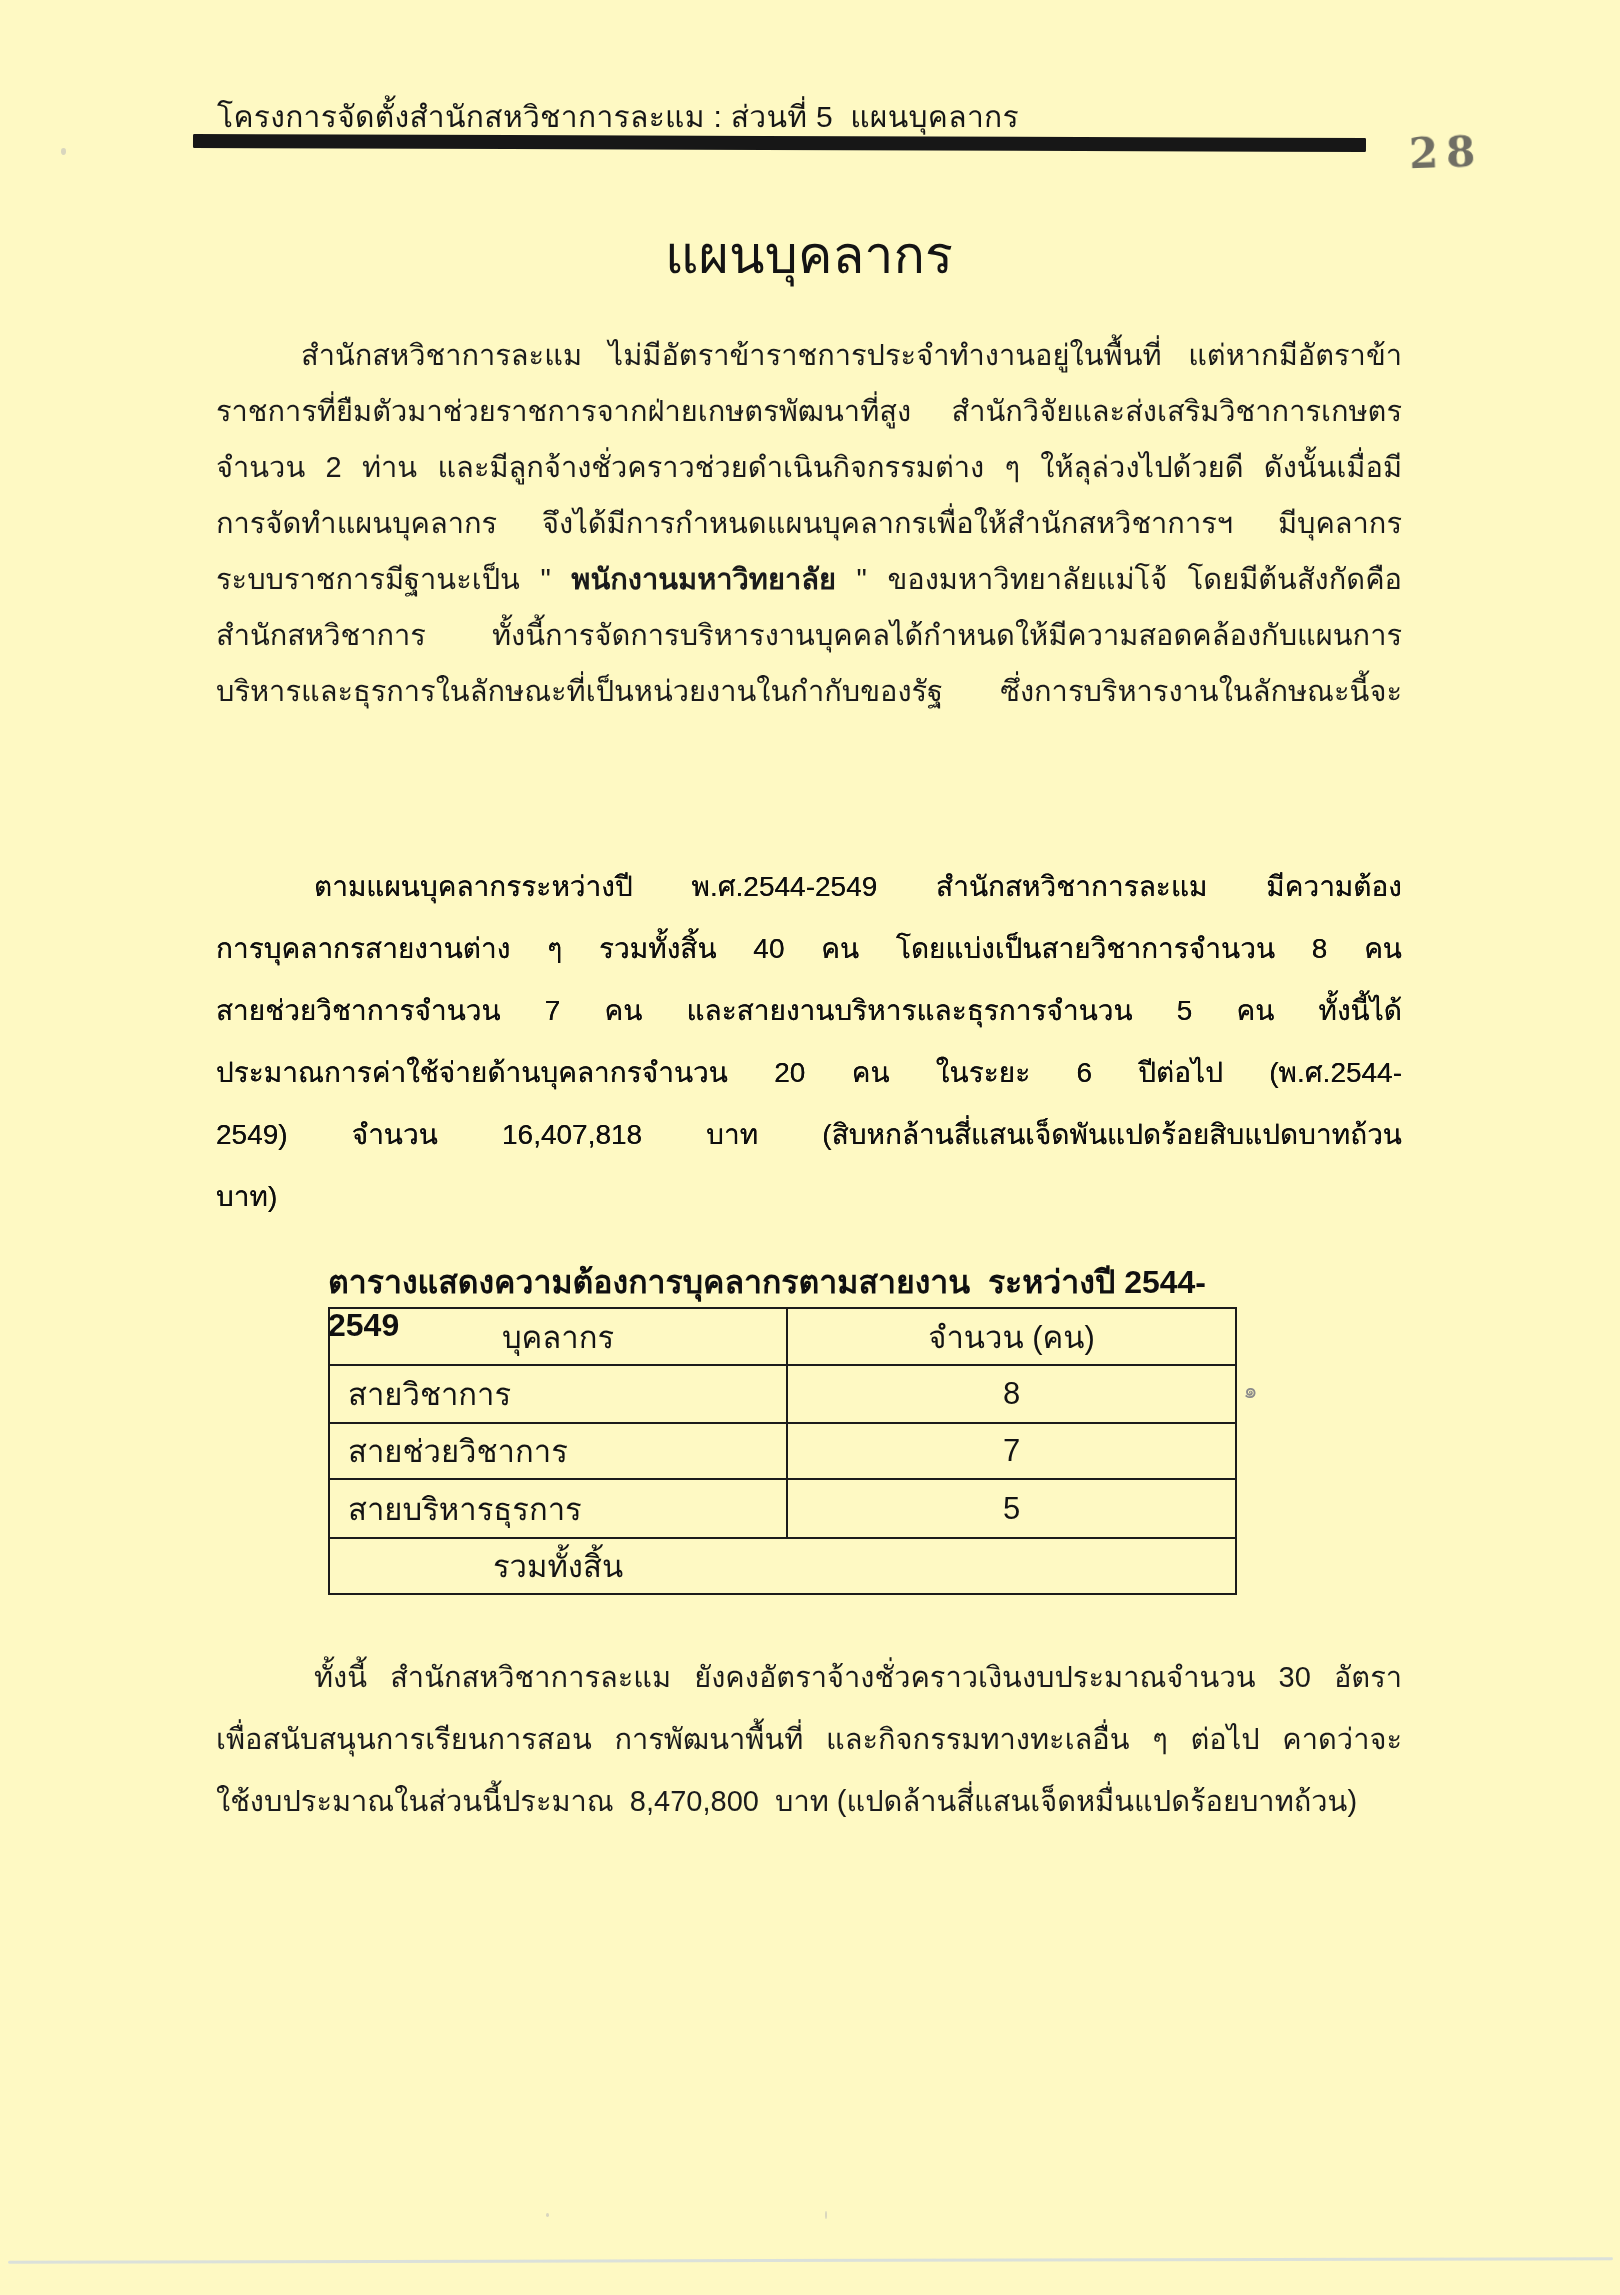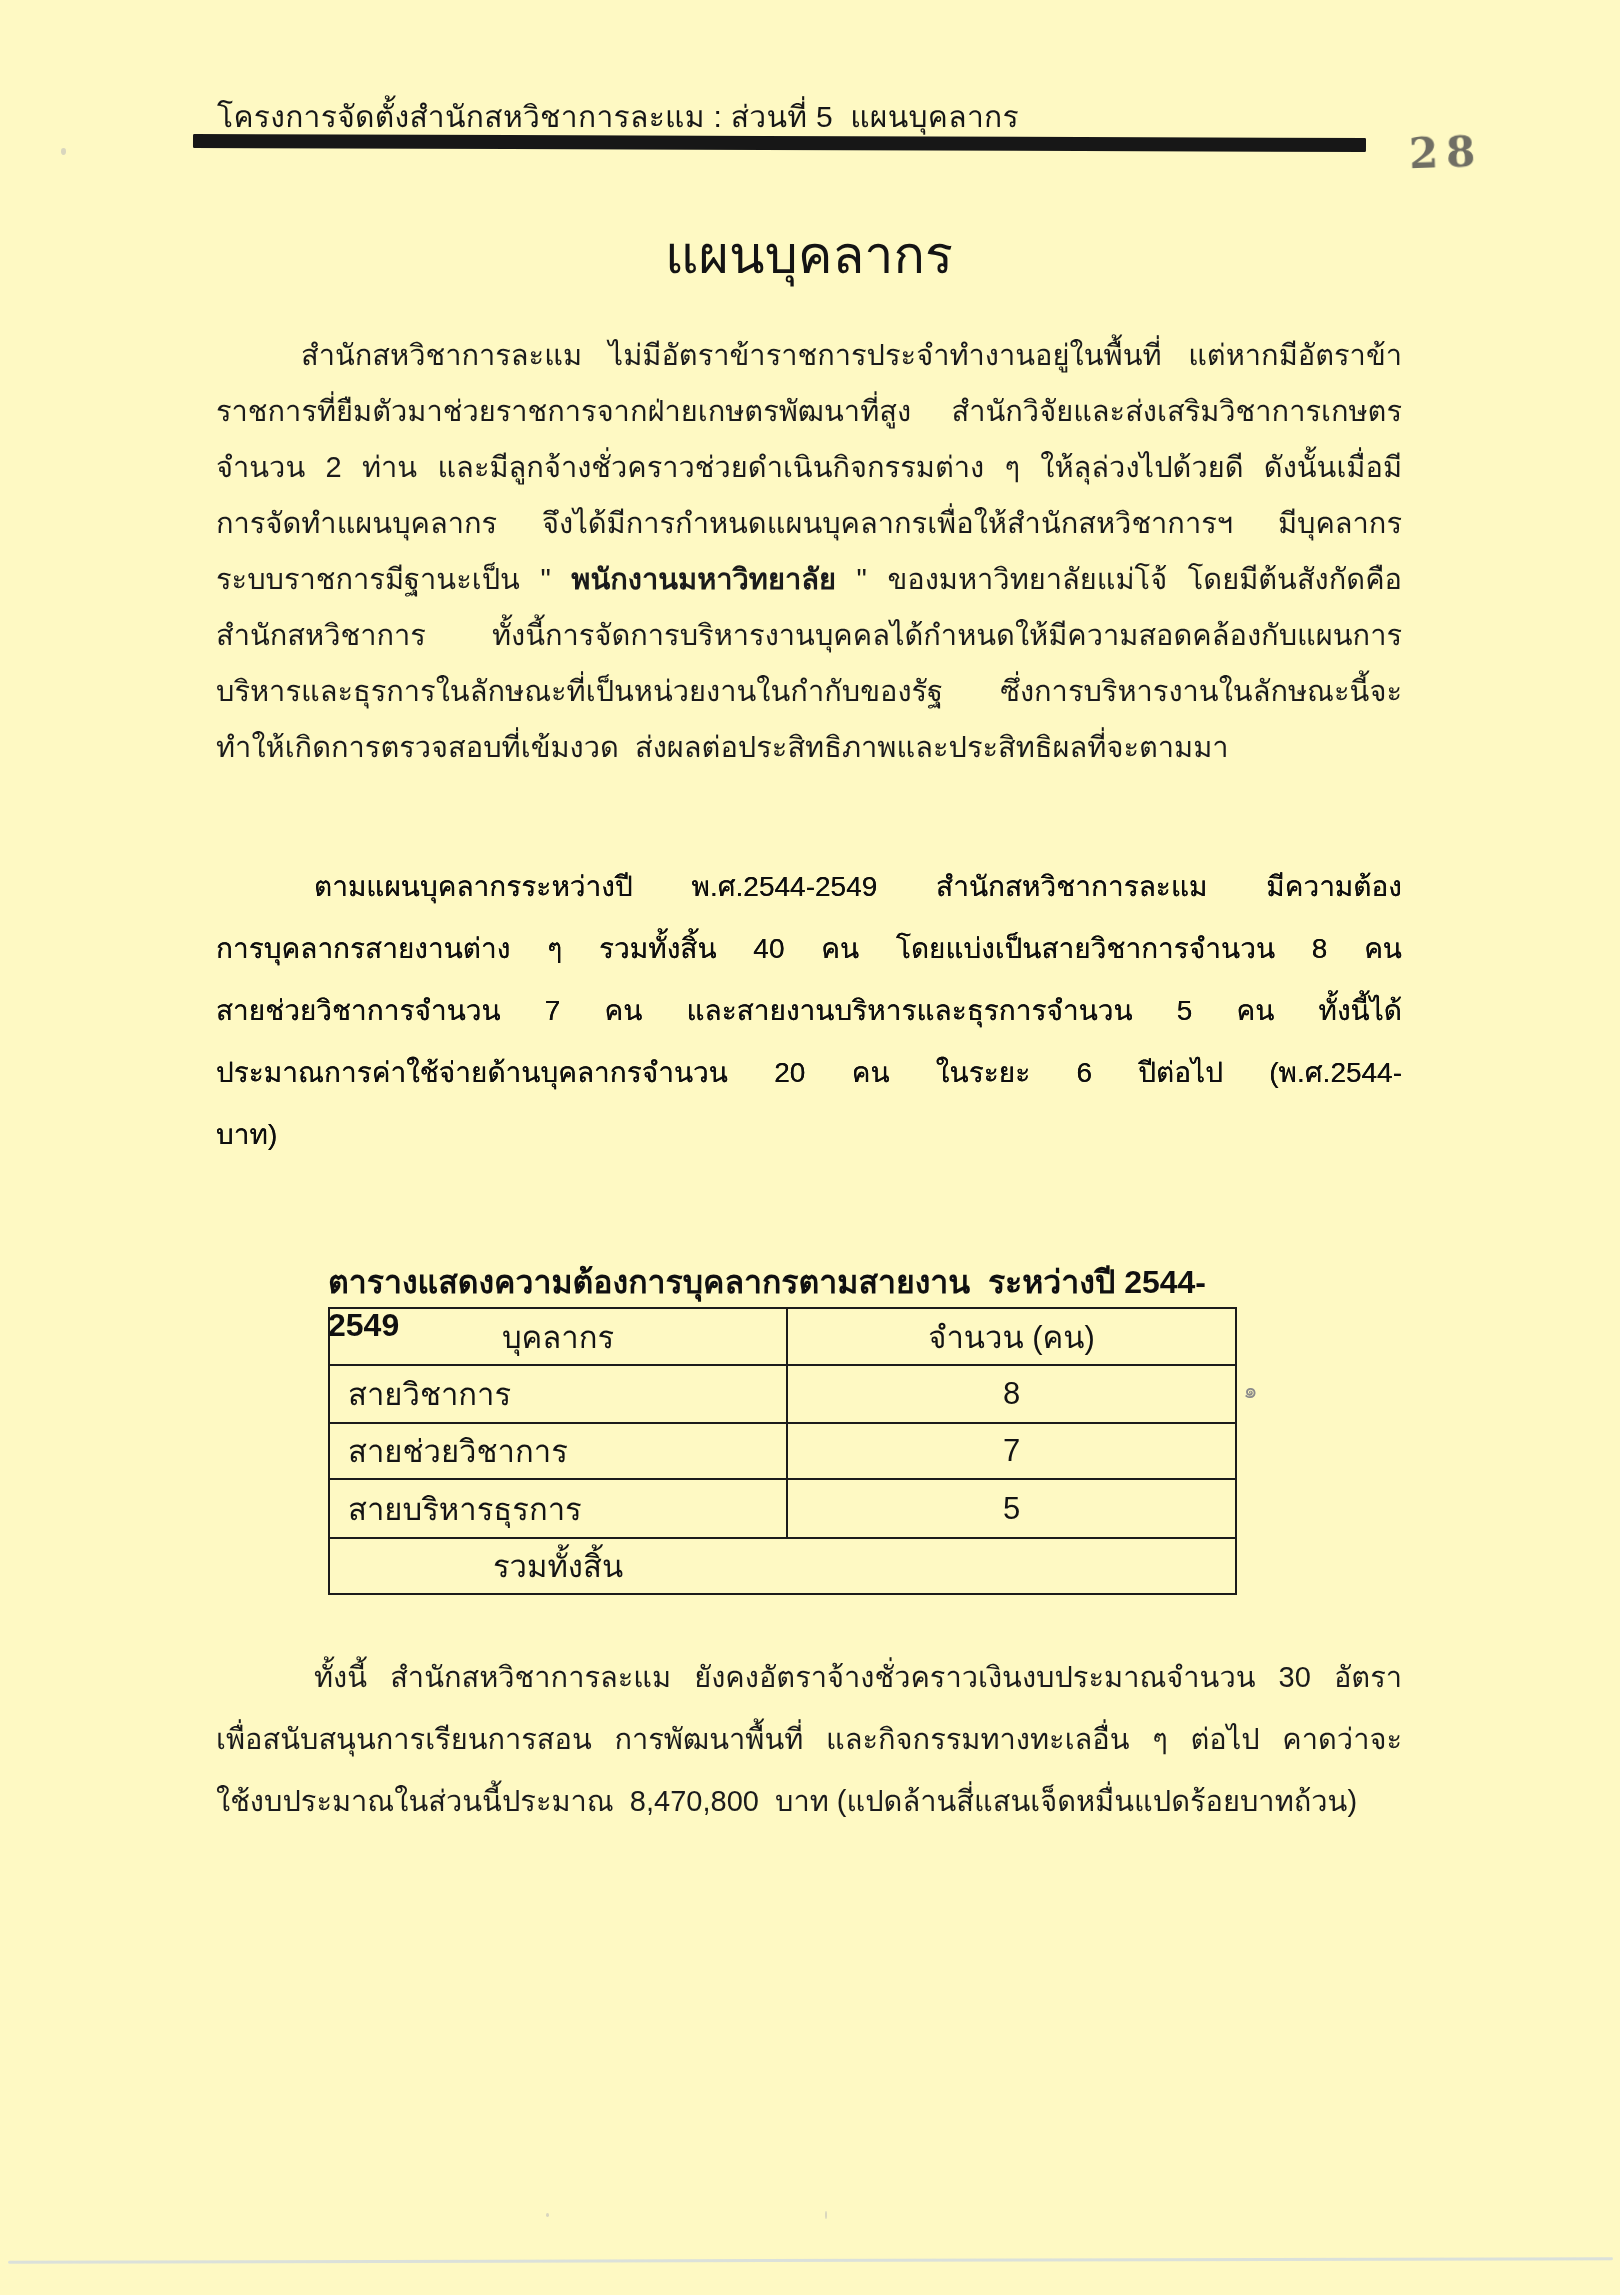--- a/index.html
+++ b/index.html
@@ -109,28 +109,28 @@
   <div class="doc-title">แผนบุคลากร</div>
 
   <div class="para para-1">
     <div class="line first-1">สำนักสหวิชาการละแม  ไม่มีอัตราข้าราชการประจำทำงานอยู่ในพื้นที่  แต่หากมีอัตราข้า</div>
     <div class="line">ราชการที่ยืมตัวมาช่วยราชการจากฝ่ายเกษตรพัฒนาที่สูง  สำนักวิจัยและส่งเสริมวิชาการเกษตร</div>
     <div class="line">จำนวน 2 ท่าน และมีลูกจ้างชั่วคราวช่วยดำเนินกิจกรรมต่าง ๆ ให้ลุล่วงไปด้วยดี  ดังนั้นเมื่อมี</div>
     <div class="line">การจัดทำแผนบุคลากร  จึงได้มีการกำหนดแผนบุคลากรเพื่อให้สำนักสหวิชาการฯ  มีบุคลากร</div>
     <div class="line"><span>ระบบราชการมีฐานะเป็น " </span><span class="emph">พนักงานมหาวิทยาลัย</span><span> "  ของมหาวิทยาลัยแม่โจ้  โดยมีต้นสังกัดคือ</span></div>
     <div class="line">สำนักสหวิชาการ  ทั้งนี้การจัดการบริหารงานบุคคลได้กำหนดให้มีความสอดคล้องกับแผนการ</div>
     <div class="line">บริหารและธุรการในลักษณะที่เป็นหน่วยงานในกำกับของรัฐ  ซึ่งการบริหารงานในลักษณะนี้จะ</div>
-    <div class="line left">ทำให้เกิดการตรวจสอบที่เข้มงวด  ส่งผลต่อประสิทธิภาพและประสิทธิผลที่จะตามมา</div>
   </div>
 
   <div class="para para-2">
     <div class="line first-2">ตามแผนบุคลากรระหว่างปี พ.ศ.2544-2549  สำนักสหวิชาการละแม  มีความต้อง</div>
     <div class="line">การบุคลากรสายงานต่าง ๆ รวมทั้งสิ้น 40 คน โดยแบ่งเป็นสายวิชาการจำนวน 8 คน</div>
     <div class="line">สายช่วยวิชาการจำนวน 7 คน และสายงานบริหารและธุรการจำนวน 5 คน ทั้งนี้ได้</div>
     <div class="line">ประมาณการค่าใช้จ่ายด้านบุคลากรจำนวน 20 คน ในระยะ 6 ปีต่อไป (พ.ศ.2544-</div>
+    <div class="line">2549) จำนวน 16,407,818 บาท (สิบหกล้านสี่แสนเจ็ดพันแปดร้อยสิบแปดบาทถ้วน</div>
     <div class="line left">บาท)</div>
   </div>
 
   <div class="table-caption">ตารางแสดงความต้องการบุคลากรตามสายงาน  ระหว่างปี 2544-2549</div>
 
   <div class="personnel-table">
     <div class="trow trow-header">
       <div class="tcell center">บุคลากร</div>
       <div class="tcell c2">จำนวน (คน)</div>
     </div>

